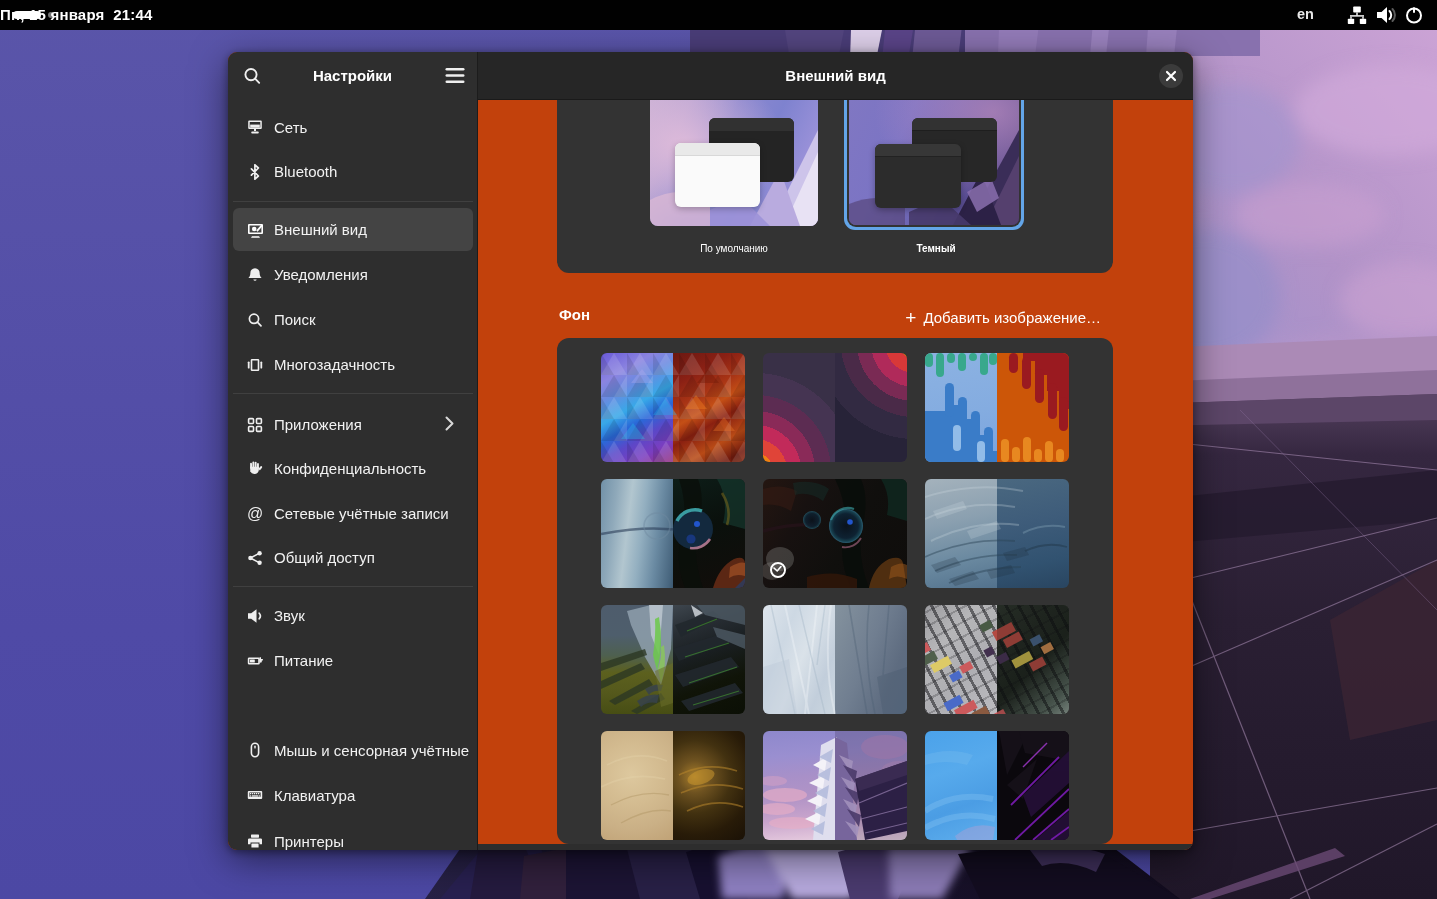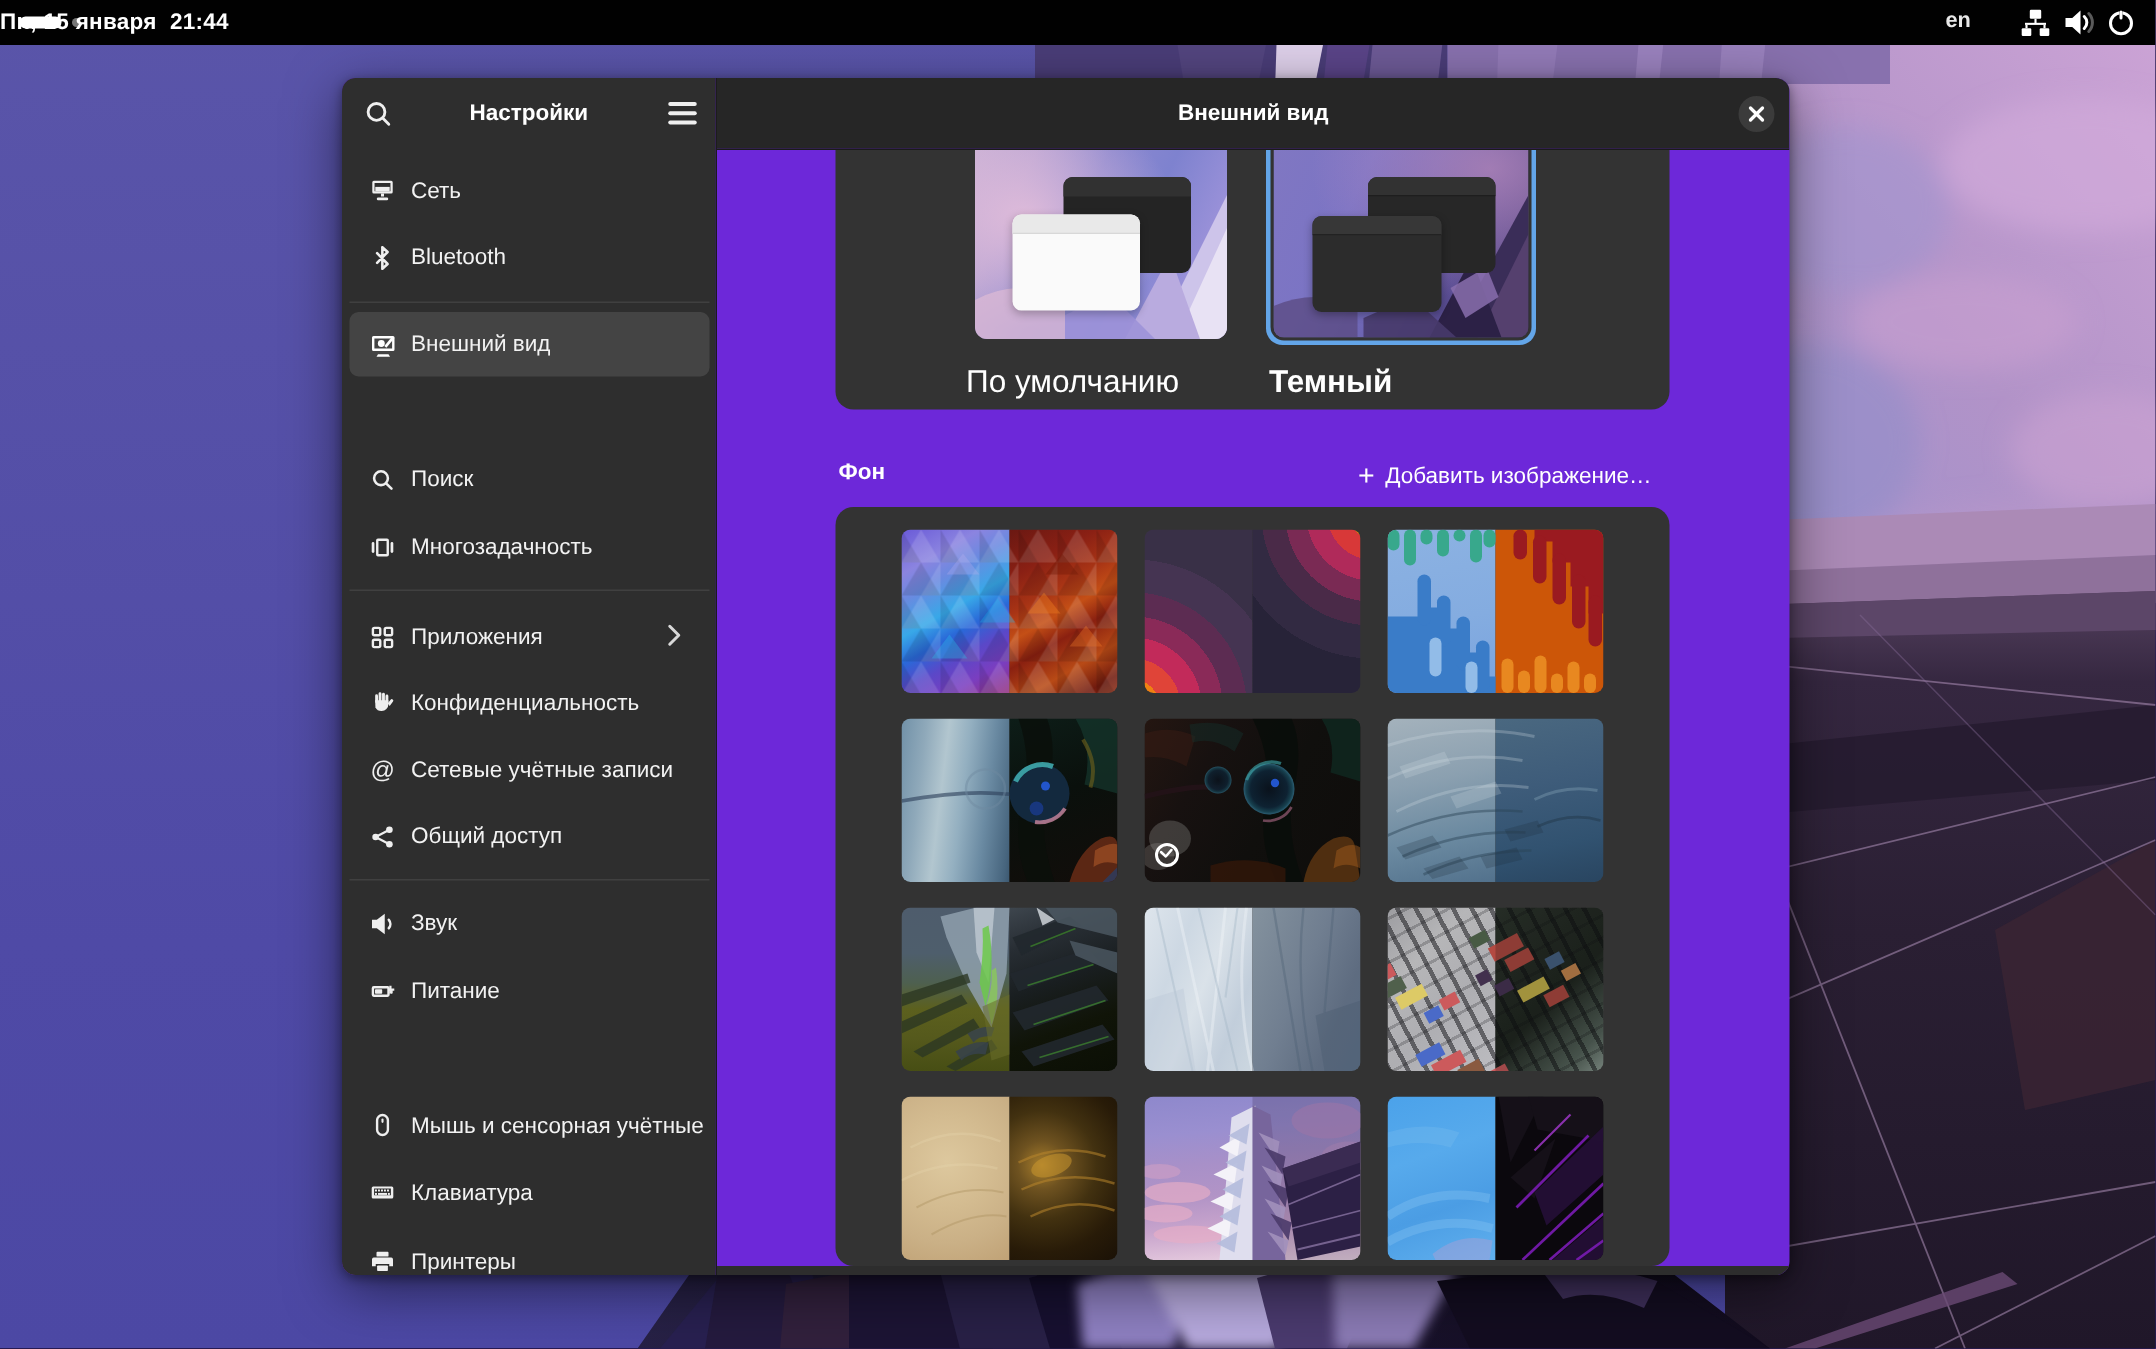--- a/index.html
+++ b/index.html
@@ -9,21 +9,21 @@
 
 #topbar{position:absolute;left:0;top:0;width:1437px;height:30px;background:#010101;z-index:5;}
 #pill{position:absolute;left:13px;top:11px;width:28px;height:8px;border-radius:4px;background:#fff;}
 #wsdot{position:absolute;left:48px;top:12px;width:6px;height:6px;border-radius:3px;background:#757575;}
 #clock{position:absolute;left:0;top:0;width:1437px;height:30px;line-height:29px;
 color:#fff;font-size:15px;font-weight:700;letter-spacing:.2px;}
 #kbd{position:absolute;left:1297px;top:0;height:30px;line-height:29px;color:#e8e8e8;font-size:14.5px;font-weight:700;}
 .tbico{position:absolute;top:0;}
 
 #win{position:absolute;left:228px;top:52px;width:965px;height:798px;border-radius:9px;
-background:#6d28d9;box-shadow:0 10px 36px rgba(0,0,0,.5),0 2px 8px rgba(0,0,0,.4);overflow:hidden;z-index:4;}
+background:#c2410c;box-shadow:0 10px 36px rgba(0,0,0,.5),0 2px 8px rgba(0,0,0,.4);overflow:hidden;z-index:4;}
 #sidebar{position:absolute;left:0;top:0;width:249px;height:798px;background:#2e2e2e;}
 #vsep{position:absolute;left:249px;top:0;width:1px;height:798px;background:#1c1c1c;}
 #chead{position:absolute;left:250px;top:0;width:715px;height:47px;background:#262626;}
 #chbord{position:absolute;left:250px;top:47px;width:715px;height:1px;background:#1a1a1a;}
 #ctitle{position:absolute;left:250px;top:0;width:715px;height:47px;text-align:center;line-height:47px;
 color:#fff;font-size:15px;font-weight:700;}
 #closebtn{position:absolute;left:931px;top:12px;width:24px;height:24px;border-radius:12px;background:#3b3b3b;}
 #bstrip{position:absolute;left:250px;top:792px;width:715px;height:6px;background:#2d2d2d;}
 
 #sbtitle{position:absolute;left:0;top:0;width:249px;height:48px;text-align:center;line-height:48px;
@@ -31,21 +31,21 @@
 .srow{position:absolute;left:5px;width:240px;height:43px;border-radius:6px;color:#f2f2f2;font-size:15px;}
 .srow .lbl{position:absolute;left:41px;top:0;height:43px;line-height:43px;white-space:nowrap;}
 .srow svg{position:absolute;left:14px;top:13.5px;}
 .srow.sel{background:#444444;}
 .ssep{position:absolute;left:5px;width:240px;height:1px;background:#404040;}
 
 .card{position:absolute;background:#333333;}
 .thumb{position:absolute;overflow:hidden;border-radius:6px;}
 .lh{position:absolute;left:0;top:0;width:50%;height:100%;}
 .rh{position:absolute;left:50%;top:0;width:50%;height:100%;}
-.tlabel{position:absolute;color:#ffffff;font-size:21px;text-align:left;}
+.tlabel{position:absolute;color:#ffffff;font-size:10px;text-align:center;}
 </style>
 </head>
 <body>
 <div id="stage">
 <svg id="wall" width="1437" height="899" viewBox="0 0 1437 899">
   <defs>
     <linearGradient id="leftfade" x1="0" y1="0" x2="0" y2="1">
       <stop offset="0" stop-color="#5a55a9"></stop>
       <stop offset="0.7" stop-color="#4f4aa6"></stop>
       <stop offset="1" stop-color="#4c48a4"></stop>
@@ -189,20 +189,27 @@
     <div class="ssep" style="top:149px"></div>
     <div class="srow sel" style="top:156px">
       <svg width="17" height="17" viewBox="0 0 17 17" fill="#ffffff">
         <path d="M2 2 h13 a1 1 0 0 1 1 1 v8 a1 1 0 0 1 -1 1 H2 a1 1 0 0 1 -1-1 V3 a1 1 0 0 1 1-1 z M2.6 3.6 v6.8 h11.8 V3.6 z" fill-rule="evenodd"></path>
         <circle cx="7.2" cy="7" r="2.3"></circle>
         <path d="M9.2 8.6 L14.6 2.2 L16 3.4 L10.6 9.8 z"></path>
         <path d="M5 14.2 h7 l1 1.6 H4 z"></path>
       </svg>
       <div class="lbl">Внешний вид</div>
     </div>
+    <div class="srow" style="top:201px">
+      <svg width="16" height="16" viewBox="0 0 16 16" fill="#efefef">
+        <path d="M8 1.2 c-3 0-4.6 2.2-4.6 4.6 0 3-1.2 4.4-2 5.2 h13.2 c-0.8-0.8-2-2.2-2-5.2 0-2.4-1.6-4.6-4.6-4.6 z"></path>
+        <path d="M6.3 12.6 a1.8 1.8 0 0 0 3.4 0 z"></path>
+      </svg>
+      <div class="lbl">Уведомления</div>
+    </div>
     <div class="srow" style="top:246px">
       <svg width="16" height="16" viewBox="0 0 16 16">
         <circle cx="7" cy="6.8" r="4.6" stroke="#efefef" stroke-width="1.7" fill="none"></circle>
         <line x1="10.4" y1="10.2" x2="14" y2="13.8" stroke="#efefef" stroke-width="1.7" stroke-linecap="round"></line>
       </svg>
       <div class="lbl">Поиск</div>
     </div>
     <div class="srow" style="top:291px">
       <svg width="16" height="16" viewBox="0 0 16 16" fill="#efefef">
         <path d="M5 2 h6 a1.3 1.3 0 0 1 1.3 1.3 v9.4 a1.3 1.3 0 0 1 -1.3 1.3 H5 a1.3 1.3 0 0 1 -1.3-1.3 V3.3 a1.3 1.3 0 0 1 1.3-1.3 z M5.3 3.6 v8.8 h5.4 V3.6 z" fill-rule="evenodd"></path>

